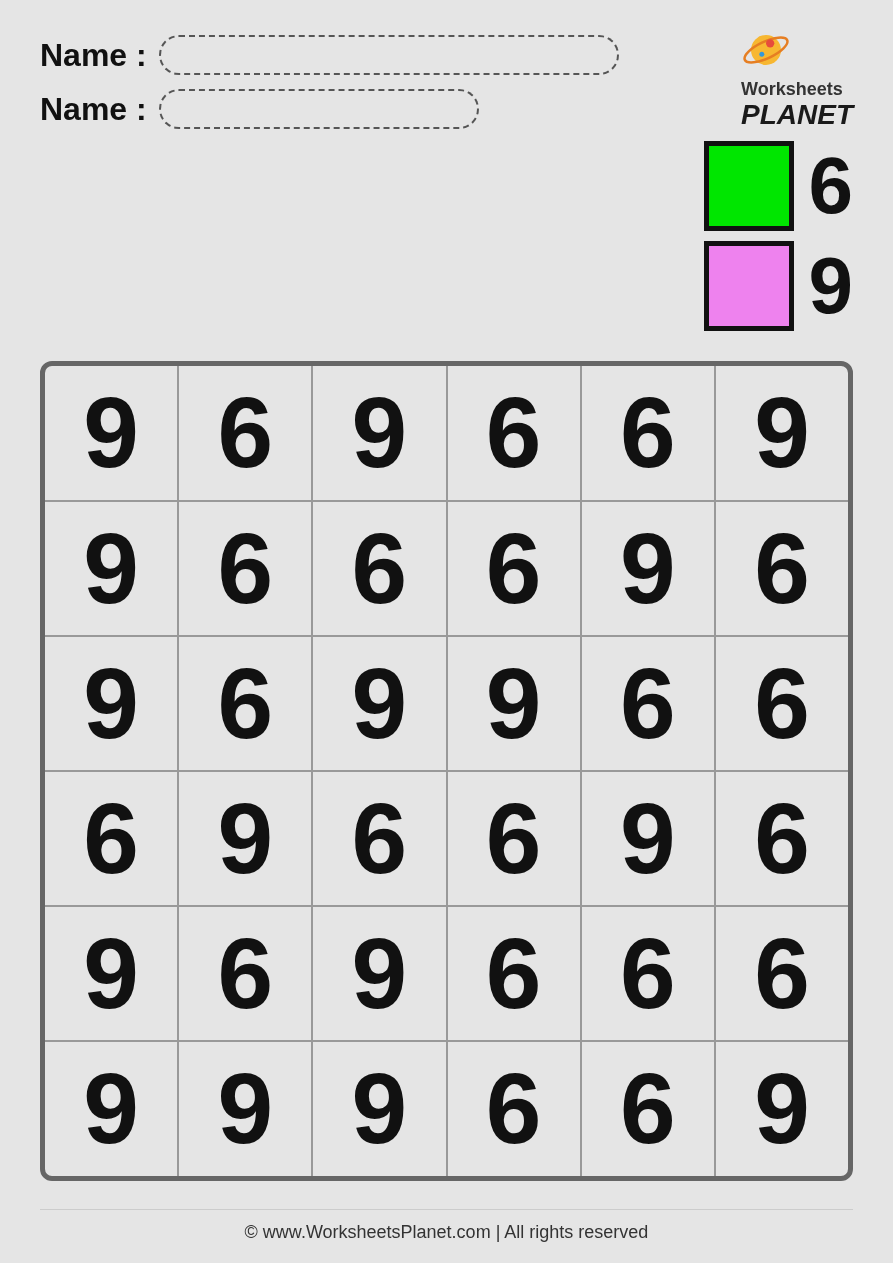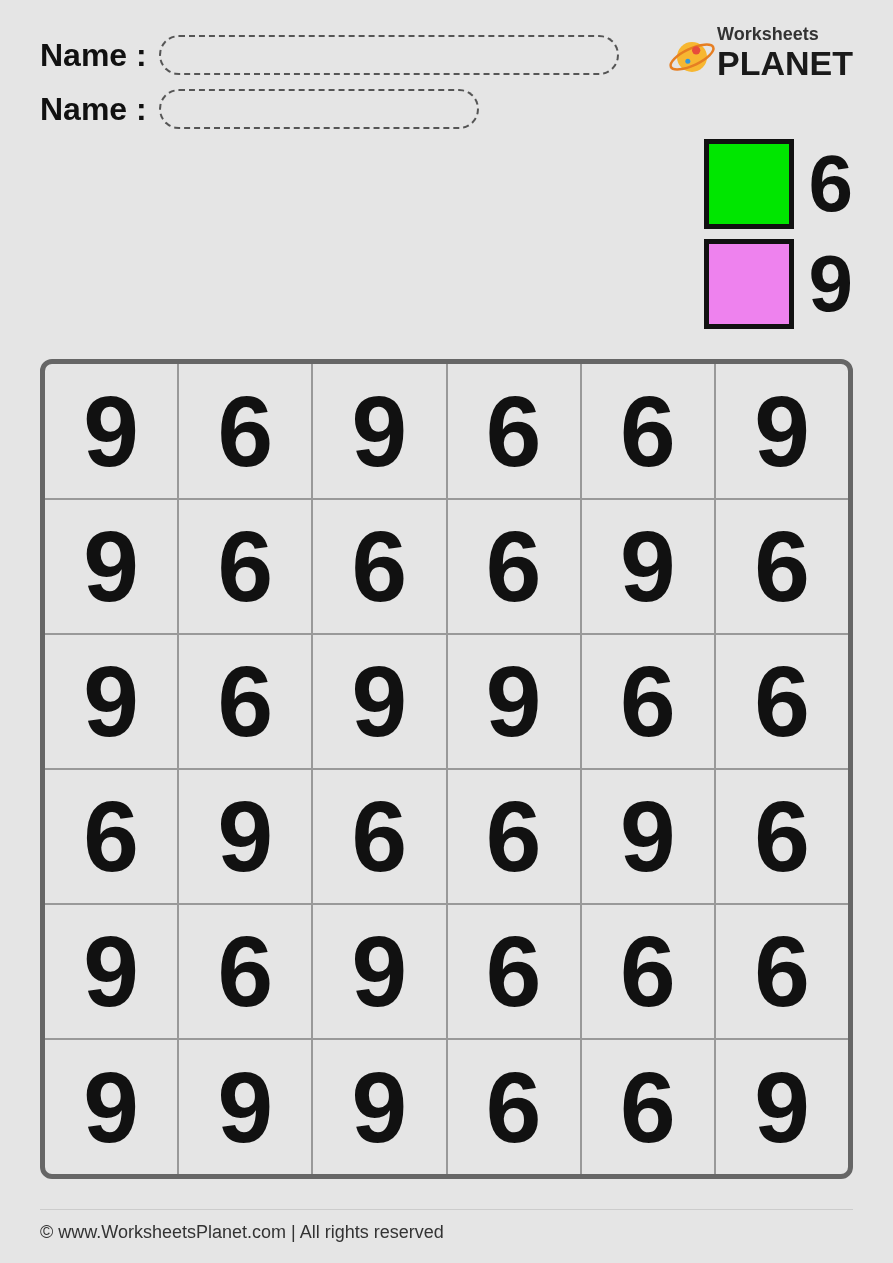--- a/index.html
+++ b/index.html
@@ -60,44 +60,47 @@
     
     .logo {
       display: flex;
       flex-direction: column;
       align-items: center;
       margin-top: -5px;
     }
 
     .logo-inner {
       display: flex;
-      align-items: flex-end;
+      align-items: flex-start;
+      gap: 5px;
+      flex-direction: column;
     }
 
     .logo-planet {
       width: 50px;
       height: 50px;
     }
 
     .logo-text {
       display: flex;
       flex-direction: column;
       line-height: 1.1;
     }
 
     .logo-worksheets {
       font-size: 18px;
       font-weight: bold;
       color: #333;
     }
 
     .logo-planet-text {
-      font-size: 34px;
+      font-size: 28px;
       font-weight: bold;
       color: #1a1a1a;
+      font-style: italic;
     }
 
     
     .legend-area {
       display: flex;
       flex-direction: column;
       align-items: flex-end;
       gap: 10px;
       margin-top: 10px;
       margin-bottom: 20px;
@@ -174,20 +177,21 @@
       border-left: none;
     }
 
     .grid-cell:last-child {
       border-right: none;
     }
 
     
     .footer {
       margin-top: 20px;
+      text-align: center;
       font-size: 18px;
       color: #333;
       border-top: 1px solid #ccc;
       padding-top: 12px;
     }
 
     .header-top {
       display: flex;
       justify-content: space-between;
       align-items: flex-start;

